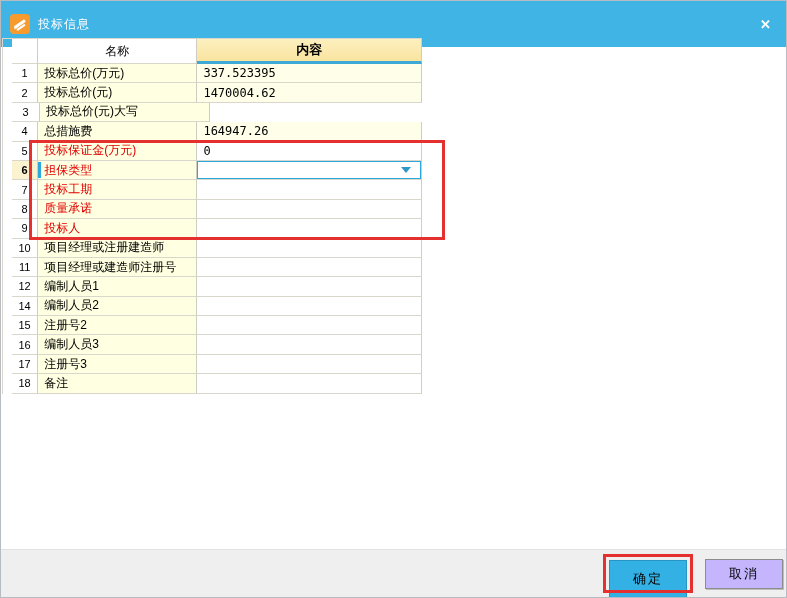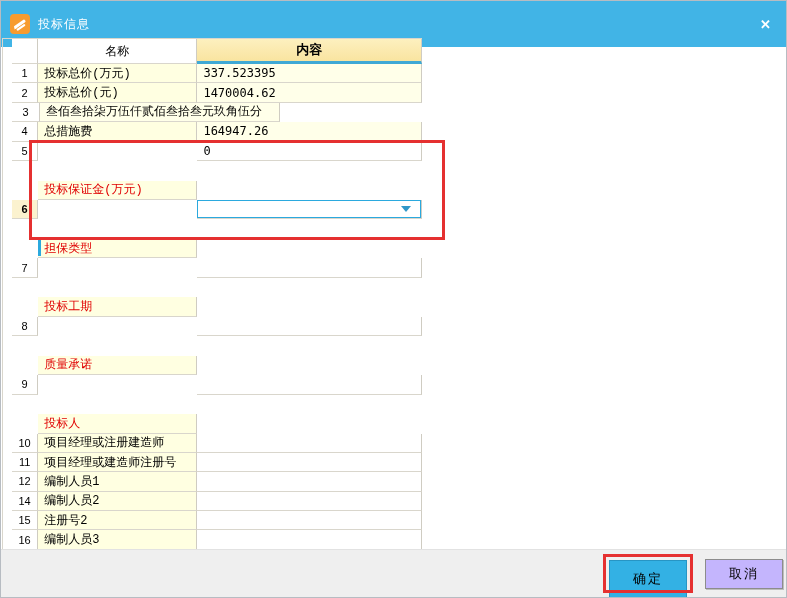--- a/index.html
+++ b/index.html
@@ -32,27 +32,27 @@
   .hcell{height:25px;justify-content:center;font-size:12px;color:#000;}
   .hnum{width:28px;background:#ffffff;}
   .hname{width:170px;background:#ffffff;}
   .hval{
     width:240px;font-weight:bold;font-size:13px;
     background:linear-gradient(#fdf0bf,#f9e4a0);
     border-bottom:3px solid #3fa9d5;
   }
   .cell{height:19.4px;}
   .cell.num{width:28px;background:#ffffff;justify-content:center;font-size:11px;color:#000;}
-  .cell.name{width:170px;background:#ffffe1;padding-left:6px;font-size:12px;color:#000;position:relative;font-family:Liberation Mono, monospace;}
+  .cell.name{width:170px;background:#ffffe1;padding-left:6px;font-size:12px;color:#000;position:relative;}
   .cell.val{
     width:240px;background:#ffffff;padding-left:6px;font-size:12px;color:#000;
     font-family:"DejaVu Sans Mono", monospace;position:relative;
   }
   .trow.filled .cell.val{background:#ffffe9;}
-  .trow.red .cell.name{color:#e00000;margin-top:39px;}
+  .trow.red .cell.name{color:#e00000;}
   .trow.selected .cell.num{background:#fbf2cf;font-weight:bold;}
   .trow.selected .cell.name::before{
     content:'';position:absolute;left:0;top:1px;bottom:1px;width:3px;background:#2ba9de;
   }
   
   .combo{
     position:absolute;left:-1px;top:-1px;right:-1px;bottom:-1px;
     border:2px solid #2ba9de;background:#ffffff;display:flex;align-items:center;box-sizing:border-box;
   }
   .combo-arrow{
@@ -126,24 +126,23 @@
             <span class="nametext">投标总价(元)</span>
           </div>
     <div class="cell val">
       <span class="valtext">1470004.62</span>
 
     </div>
   </div>
 
   <div class="trow filled">
     <div class="cell num">3</div>
-    <div class="cell val">
-      <span class="valtext">叁佰叁拾柒万伍仟贰佰叁拾叁元玖角伍分</span>
-
-    </div>
+    <div class="cell name">
+            <span class="nametext">投标总价(元)大写</span>
+          </div>
   </div>
 
   <div class="trow filled">
     <div class="cell num">4</div>
     <div class="cell name">
             <span class="nametext">总措施费</span>
           </div>
     <div class="cell val">
       <span class="valtext">164947.26</span>
 
@@ -267,20 +266,30 @@
     <div class="cell num">16</div>
     <div class="cell name">
             <span class="nametext">编制人员3</span>
           </div>
     <div class="cell val">
       <span class="valtext"></span>
 
     </div>
   </div>
 
+  <div class="trow">
+    <div class="cell num">17</div>
+    <div class="cell name">
+            <span class="nametext">注册号3</span>
+          </div>
+    <div class="cell val">
+      <span class="valtext"></span>
+
+    </div>
+  </div>
 
   <div class="trow">
     <div class="cell num">18</div>
     <div class="cell name">
             <span class="nametext">备注</span>
           </div>
     <div class="cell val">
       <span class="valtext"></span>
 
     </div>

